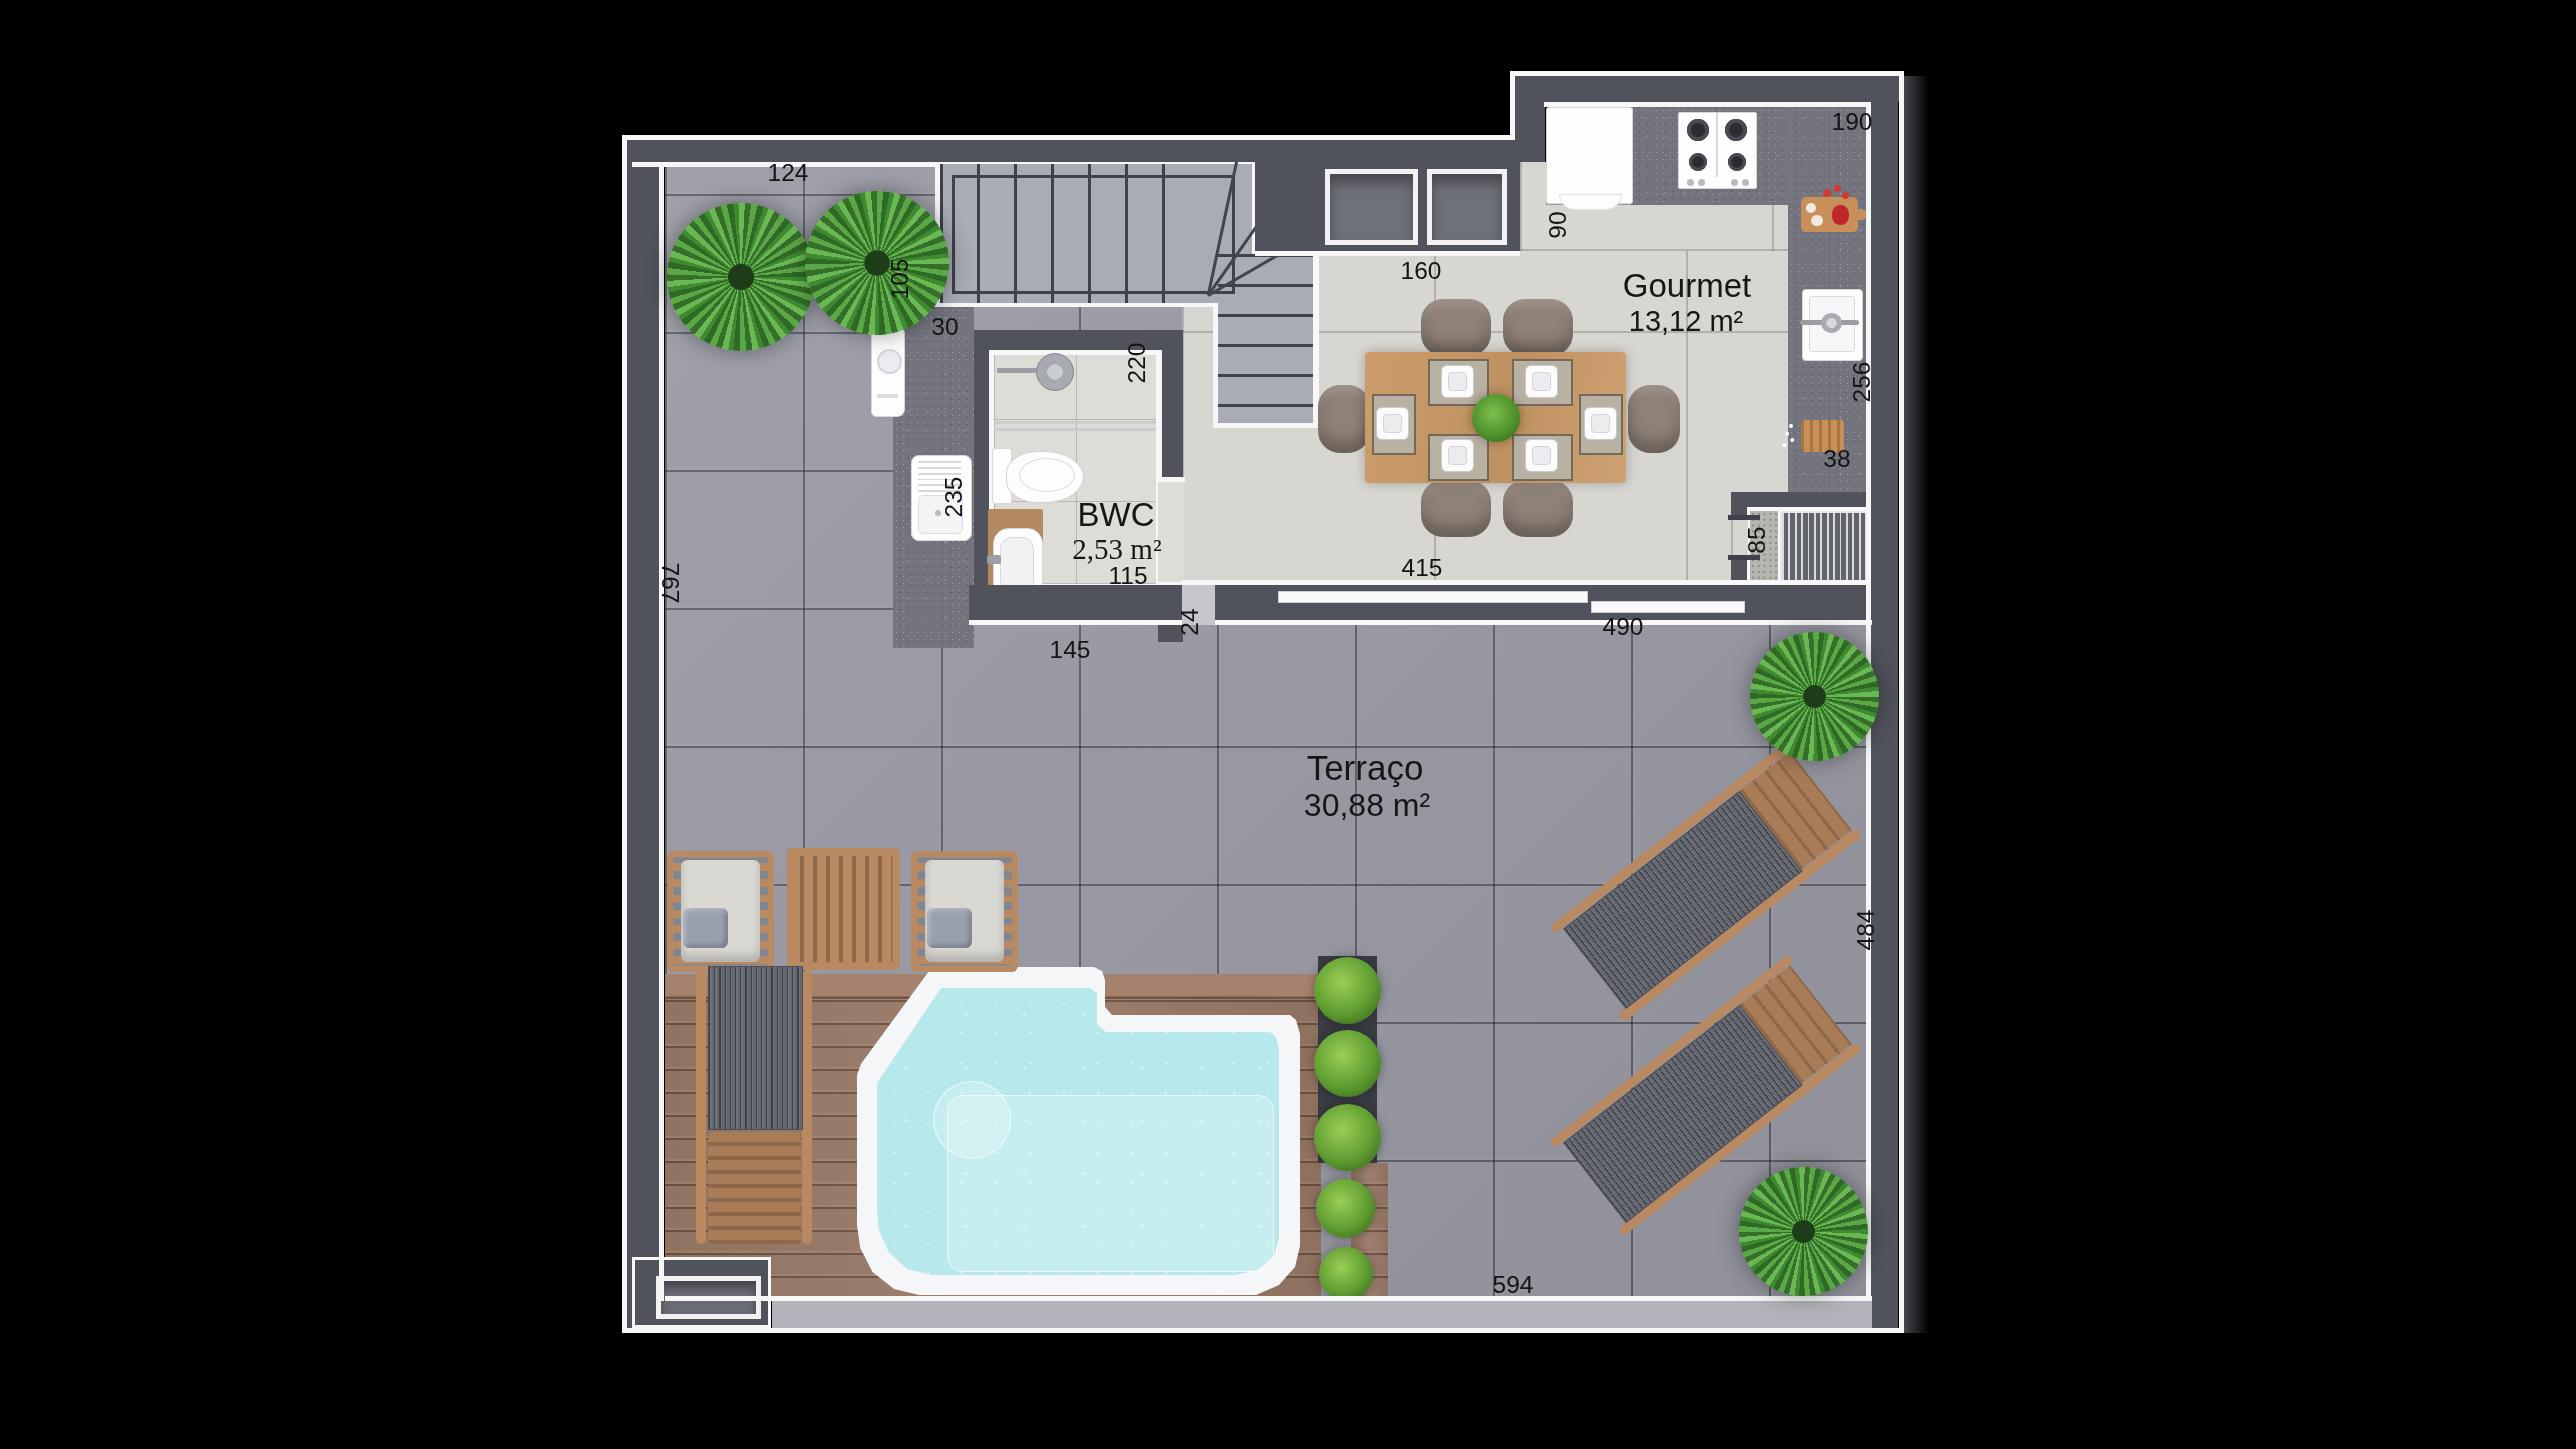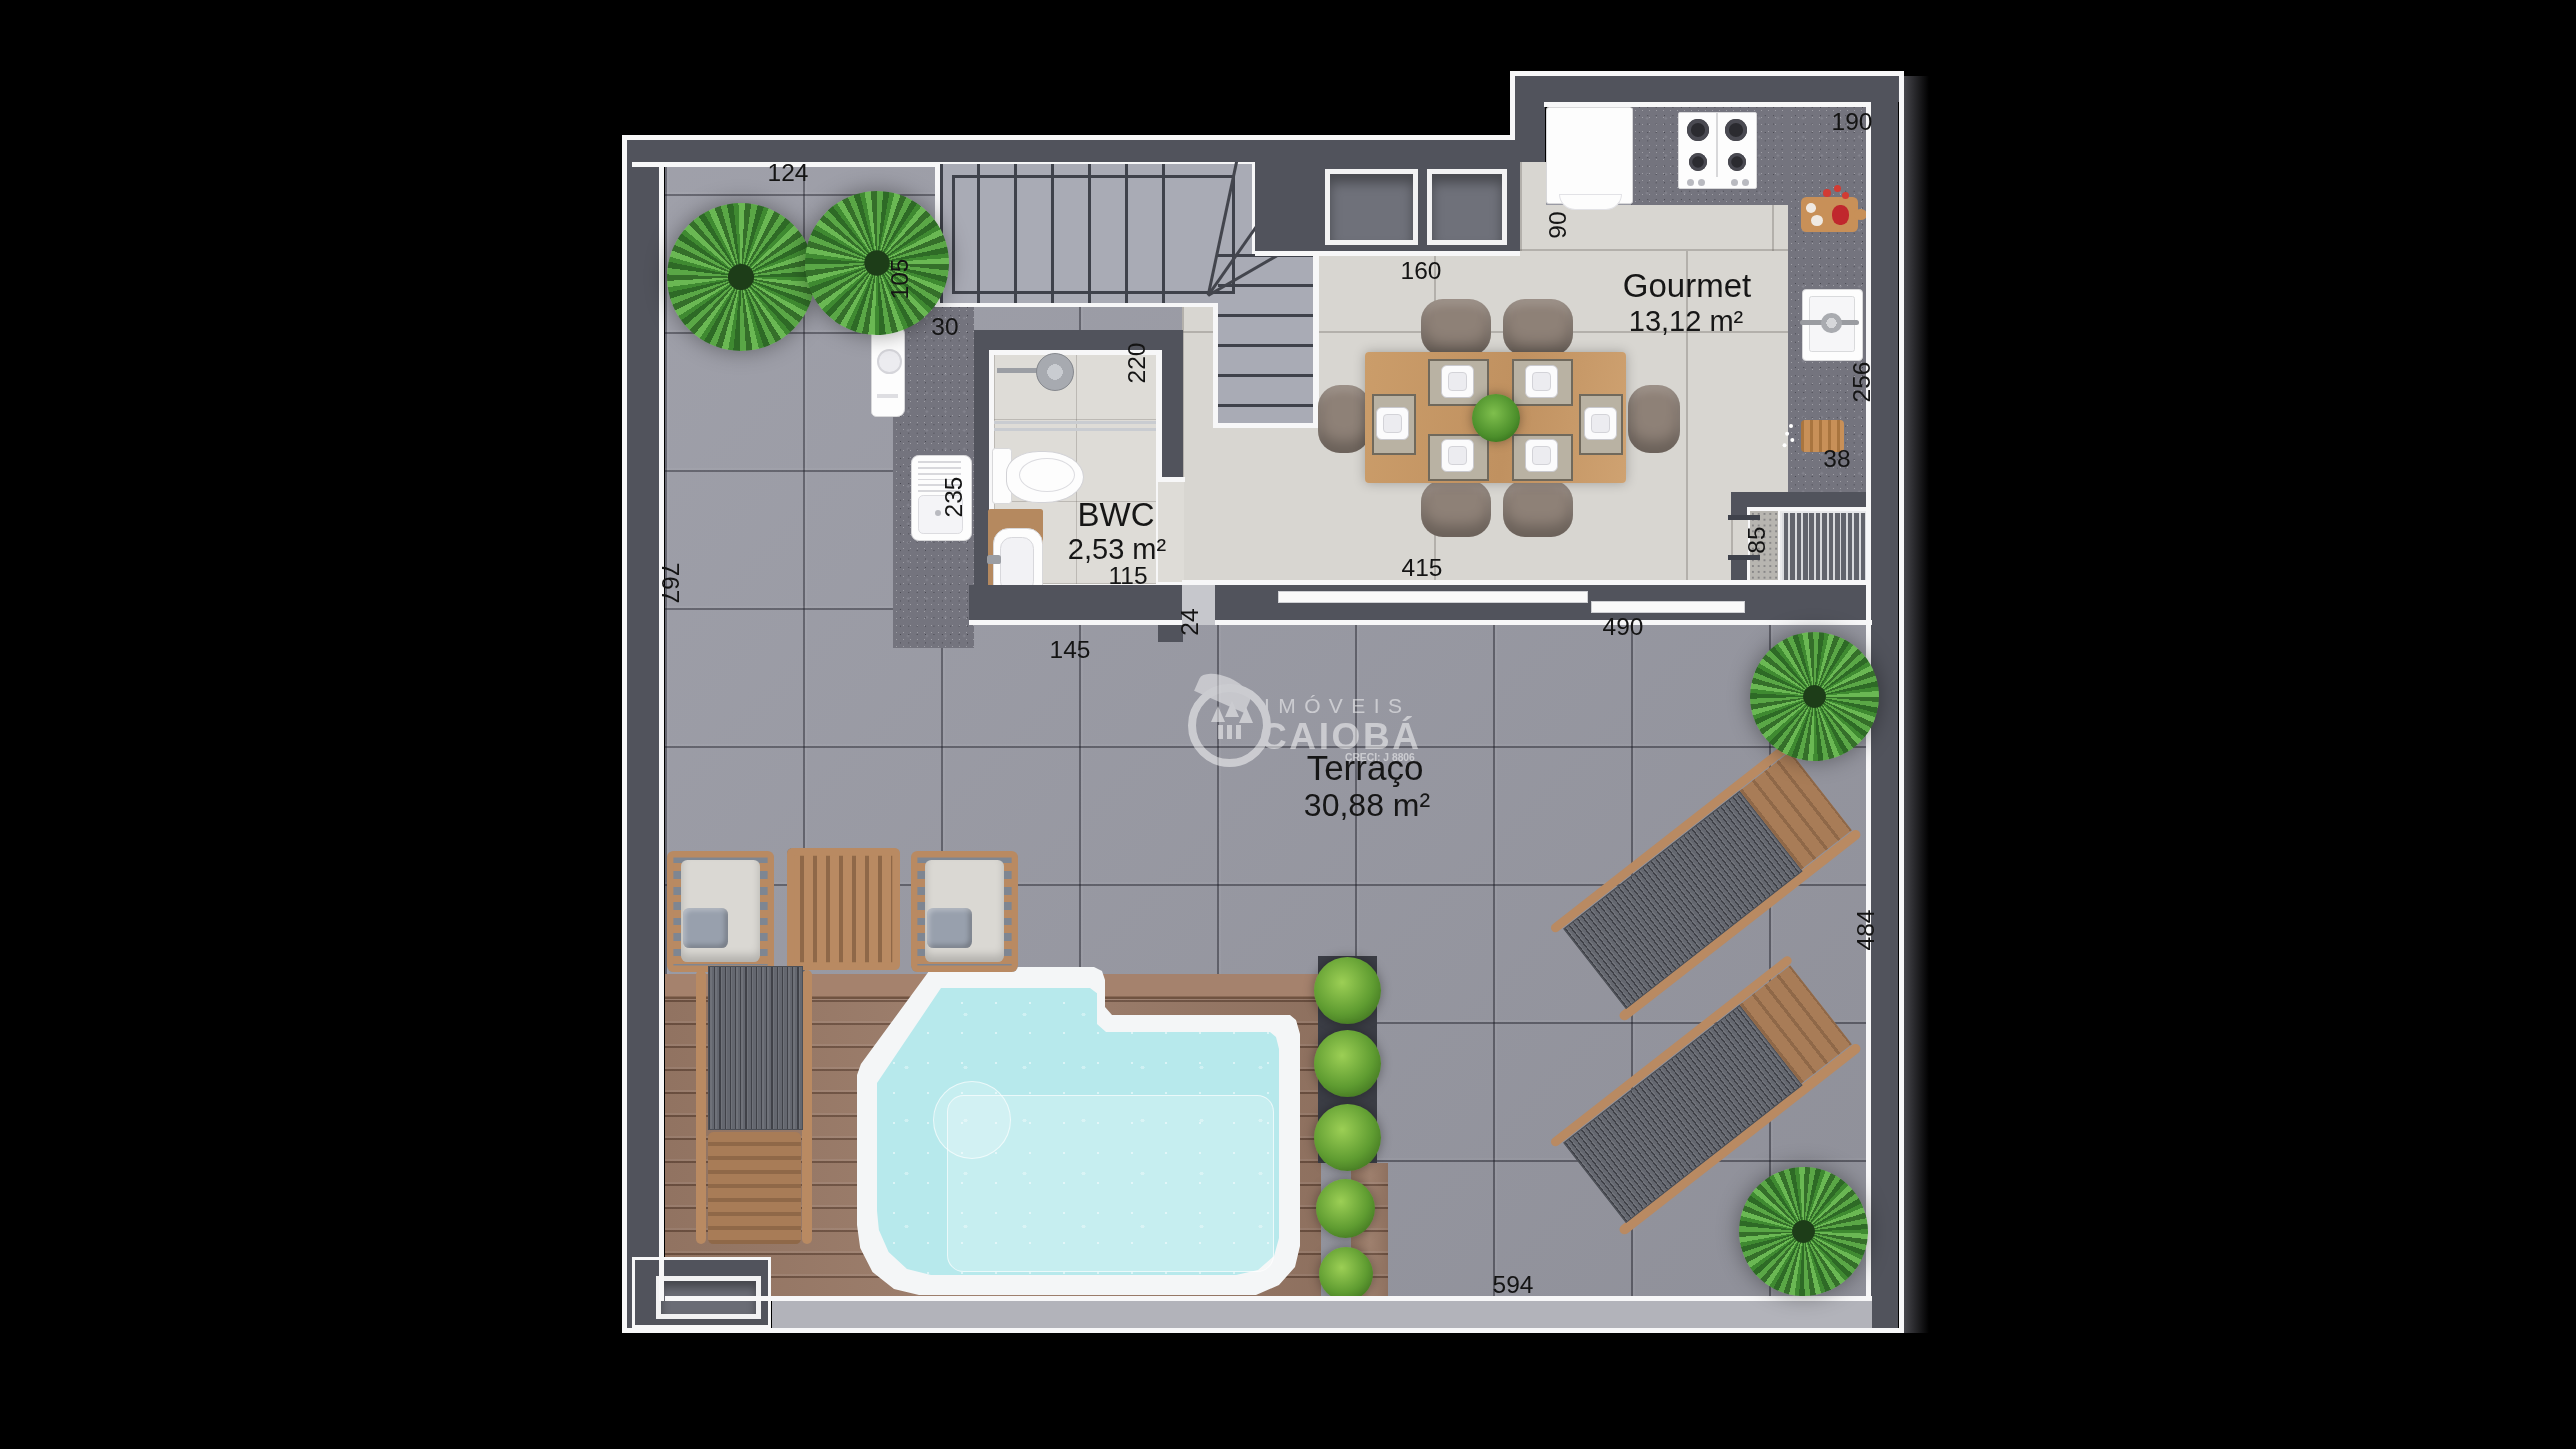--- a/index.html
+++ b/index.html
@@ -294,36 +294,25 @@
       <i></i>
     </div>
   <div class="abs pot" style="left:1479px;top:401px;width:35px;height:35px;"></div>
   <div class="abs bush" style="left:1472px;top:394px;width:48px;height:48px;background:radial-gradient(circle at 45% 40%, #7fbf4d, #4c8f2b 60%, #2f6619 90%);"></div>
 
   <div class="abs palm" style="left:667px;top:203px;width:148px;height:148px;"></div>
   <div class="abs palm" style="left:805px;top:191px;width:144px;height:144px;transform:rotate(40deg);"></div>
   <div class="abs palm" style="left:1750px;top:632px;width:129px;height:129px;transform:rotate(15deg);"></div>
   <div class="abs palm" style="left:1739px;top:1167px;width:129px;height:129px;transform:rotate(70deg);"></div>
 
-  <div class="abs wm" style="left:1185px;top:676px;width:232px;height:97px;">
-    <div class="abs wmring" style="left:2.6px;top:7.7px;width:67px;height:67px;border-width:8.4px;"></div>
-    <div class="abs" style="left:11.6px;top:1.3px;width:55px;height:26px;border-radius:50% 50% 0 0;background:rgba(255,255,255,.9);transform:rotate(24deg);"></div>
-    <div class="abs tri" style="left:26px;top:30px;"></div>
-    <div class="abs tri" style="left:40px;top:24.5px;"></div>
-    <div class="abs tri" style="left:54px;top:31px;"></div>
-    <div class="abs" style="left:33px;top:49px;width:5.2px;height:14px;background:#fff;box-shadow:9px 0 0 #fff, 18px 0 0 #fff;"></div>
-    <div class="abs" style="left:79px;top:18px;font-size:21px;letter-spacing:8.4px;font-weight:400;">IMÓVEIS</div>
-    <div class="abs" style="left:75px;top:40px;font-size:37px;font-weight:700;letter-spacing:2.6px;">CAIOBÁ</div>
-    <div class="abs" style="left:160px;top:76px;font-size:10.3px;font-weight:700;">CRECI: J 8806</div>
-  </div>
 
   <div class="abs rname" style="left:1687px;top:286px;">Gourmet</div>
   <div class="abs rarea" style="left:1686px;top:321px;">13,12 m²</div>
   <div class="abs rname" style="left:1116px;top:515px;">BWC</div>
-  <div class="abs rarea" style="left:1117px;top:549px;">2,53 m²</div>
+  <div class="abs rarea" style="left:1117px;top:549px;font-family:Liberation Serif, serif;">2,53 m²</div>
   <div class="abs rname" style="left:1365px;top:768px;font-size:35px;">Terraço</div>
   <div class="abs rarea" style="left:1367px;top:805px;font-size:32px;">30,88 m²</div>
 
   <div class="abs dim" style="left:788px;top:173px;">124</div>
   <div class="abs dim v" style="left:900px;top:279px;">105</div>
   <div class="abs dim" style="left:945px;top:327px;">30</div>
   <div class="abs dim v" style="left:1137px;top:363px;">220</div>
   <div class="abs dim v" style="left:954px;top:497px;">235</div>
   <div class="abs dim" style="left:1128px;top:576px;">115</div>
   <div class="abs dim v" style="left:1190px;top:622px;">24</div>

